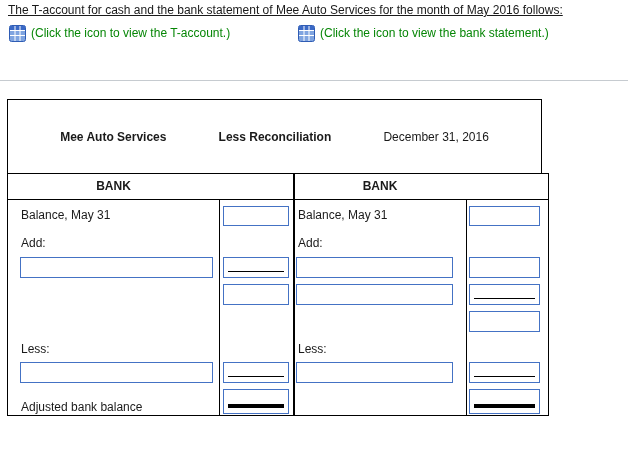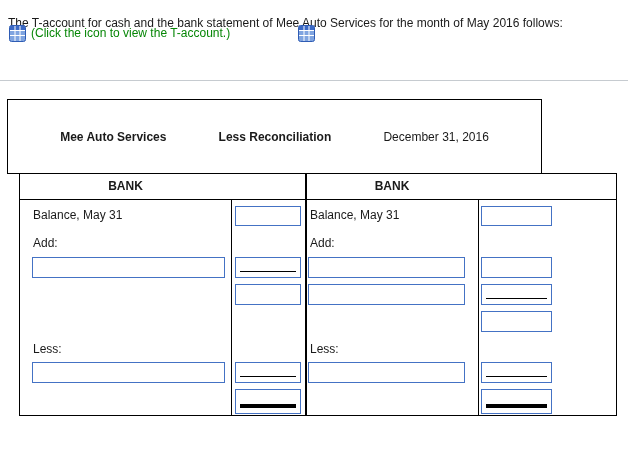--- a/index.html
+++ b/index.html
@@ -15,21 +15,21 @@
 
   
   .title-box{
     left:7px;top:99px;width:535px;height:75px;border:1px solid #000;box-sizing:border-box;
     display:flex;flex-direction:row;justify-content:space-evenly;align-items:center;text-align:center;
   }
   .title-box .b{font-weight:bold;}
 
   
   .main-table{
-    left:7px;top:173px;width:598px;height:243px;border:1px solid #000;box-sizing:border-box;margin-left:12px;
+    left:7px;top:173px;width:542px;height:243px;border:1px solid #000;box-sizing:border-box;
   }
   .head-row{position:absolute;left:0;top:0;width:100%;height:26px;border-bottom:1px solid #000;box-sizing:border-box;}
   .head-bank{position:absolute;left:0;top:5px;width:211px;text-align:center;font-weight:bold;}
   .head-books{position:absolute;left:286px;top:5px;width:172px;text-align:center;font-weight:bold;}
   .vline{position:absolute;background:#000;width:1px;}
   .vline.center{width:2px;}
   .tbody{position:absolute;left:0;top:26px;width:540px;height:215px;}
 
   input.fld{
     position:absolute;box-sizing:border-box;border:1px solid #4472c4;background:#fff;
@@ -47,37 +47,38 @@
     background-image:linear-gradient(#000,#000);background-repeat:no-repeat;
     background-size:calc(100% - 8px) 4px;background-position:50% calc(100% - 5px);
   }
   .lbl{position:absolute;line-height:14px;white-space:nowrap;}
 </style>
 </head>
 <body>
 
 <div id="app">
 
-  <div class="abs txt" style="left:8px;top:16px;">The T-account for cash and the bank statement of Mee Auto Services for the month of May 2016 follows:</div>
+  <div class="abs txt" style="left:8px;top:3px;text-decoration:underline;">The T-account for cash and the bank statement of Mee Auto Services for the month of May 2016 follows:</div>
 
   <div class="abs icon-link" style="left:9px;top:25px;">
     <svg width="17" height="17" viewBox="0 0 17 17">
       <rect x="0.5" y="0.5" width="16" height="16" rx="2" fill="#7fa4e0" stroke="#2f5cb4"></rect>
       <rect x="1" y="1" width="15" height="4.5" fill="#3b69c6"></rect>
       <path d="M1 5.5 H16 M1 10.5 H16 M6 1 V16 M11 1 V16" stroke="#ffffff" stroke-width="1" fill="none"></path>
     </svg>
     <span class="txt green">(Click the icon to view the T-account.)</span>
   </div>
 
   <div class="abs icon-link" style="left:298px;top:25px;">
     <svg width="17" height="17" viewBox="0 0 17 17">
       <rect x="0.5" y="0.5" width="16" height="16" rx="2" fill="#7fa4e0" stroke="#2f5cb4"></rect>
       <rect x="1" y="1" width="15" height="4.5" fill="#3b69c6"></rect>
       <path d="M1 5.5 H16 M1 10.5 H16 M6 1 V16 M11 1 V16" stroke="#ffffff" stroke-width="1" fill="none"></path>
     </svg>
+    <span class="txt green">(Click the icon to view the bank statement.)</span>
   </div>
 
 
   <div class="divider"></div>
 
   <div class="abs title-box">
     <div class="b">Mee Auto Services</div>
     <div class="b">Less Reconciliation</div>
     <div>December 31, 2016</div>
   </div>
@@ -104,20 +105,21 @@
       <input type="text" class="fld desc" style="left: 12px; top: 57px; width: 193px;">
       <input type="text" class="fld amt rule1" style="left: 215px; top: 57px; width: 66px;">
 
       <input type="text" class="fld amt" style="left: 215px; top: 84px; width: 66px;">
 
       <div class="lbl" style="left:13px;top:142px;">Less:</div>
 
       <input type="text" class="fld desc" style="left: 12px; top: 162px; width: 193px;">
       <input type="text" class="fld amt rule1" style="left: 215px; top: 162px; width: 66px;">
 
+      <div class="lbl" style="left:13px;top:200px;">Adjusted bank balance</div>
       <input type="text" class="fld amt total rule2" style="left: 215px; top: 189px; width: 66px;">
 
       <div class="lbl" style="left:290px;top:8px;">Balance, May 31</div>
       <input type="text" class="fld amt bal" style="left: 461px; top: 6px; width: 71px;">
 
       <div class="lbl" style="left:290px;top:36px;">Add:</div>
 
       <input type="text" class="fld desc" style="left: 288px; top: 57px; width: 157px;">
       <input type="text" class="fld amt" style="left: 461px; top: 57px; width: 71px;">
 

